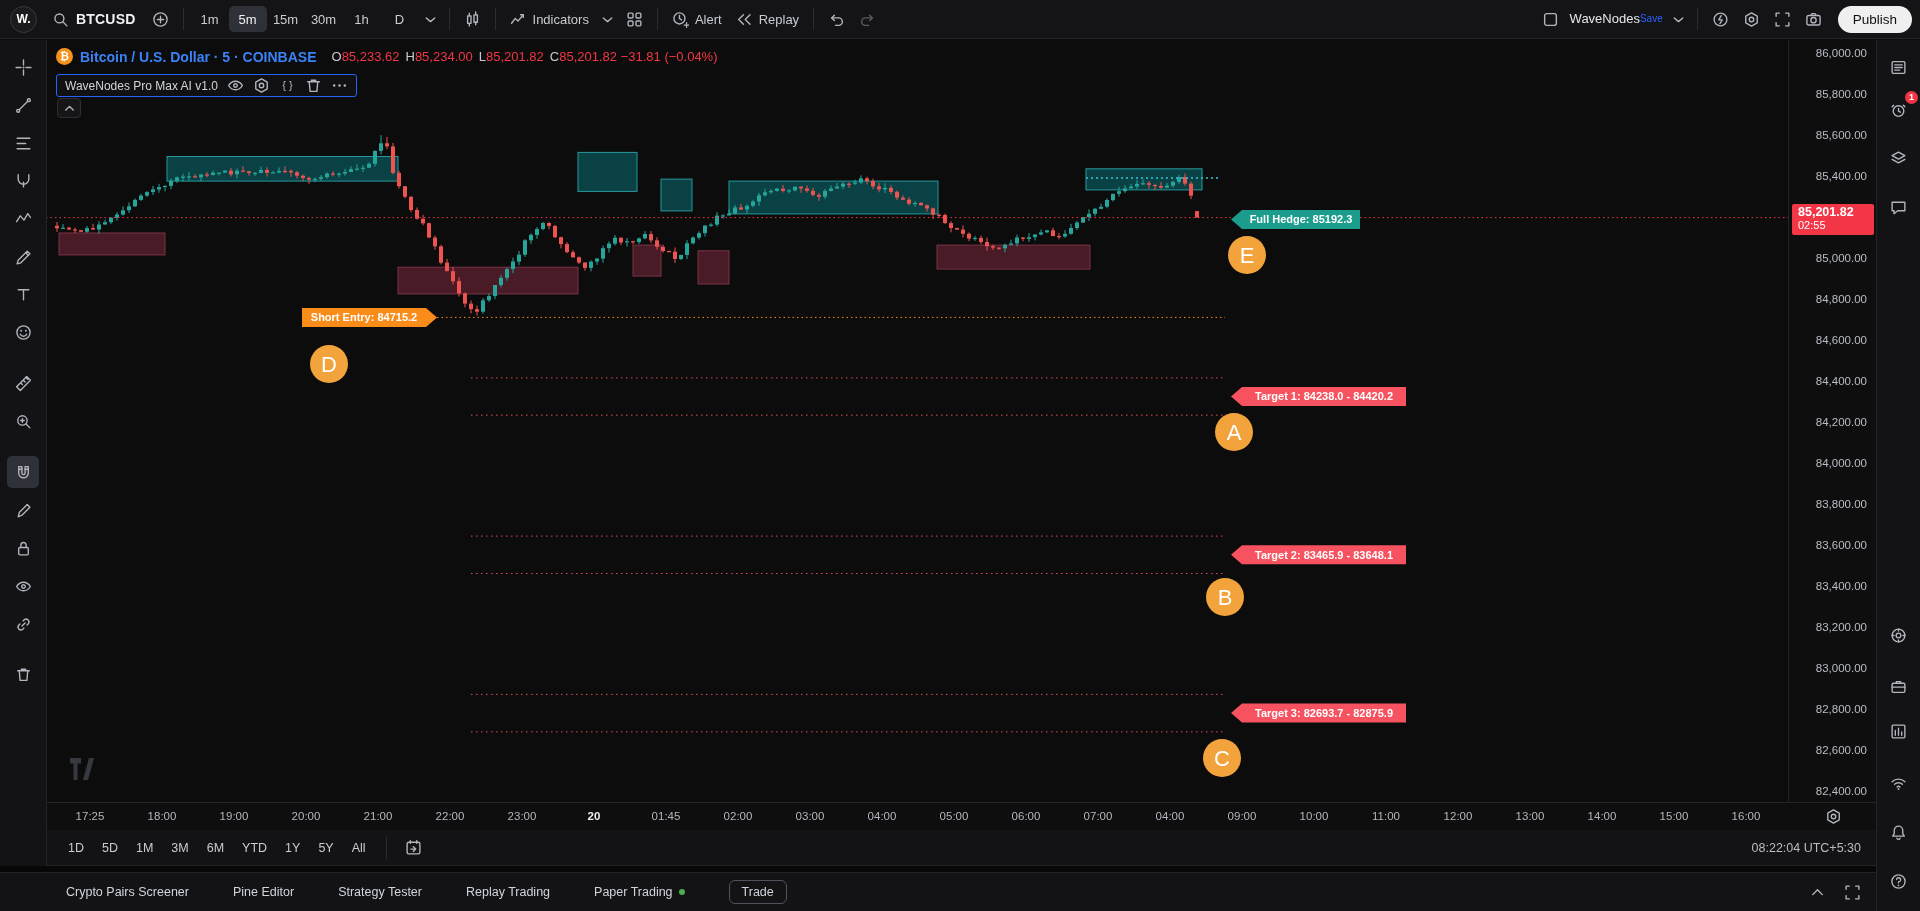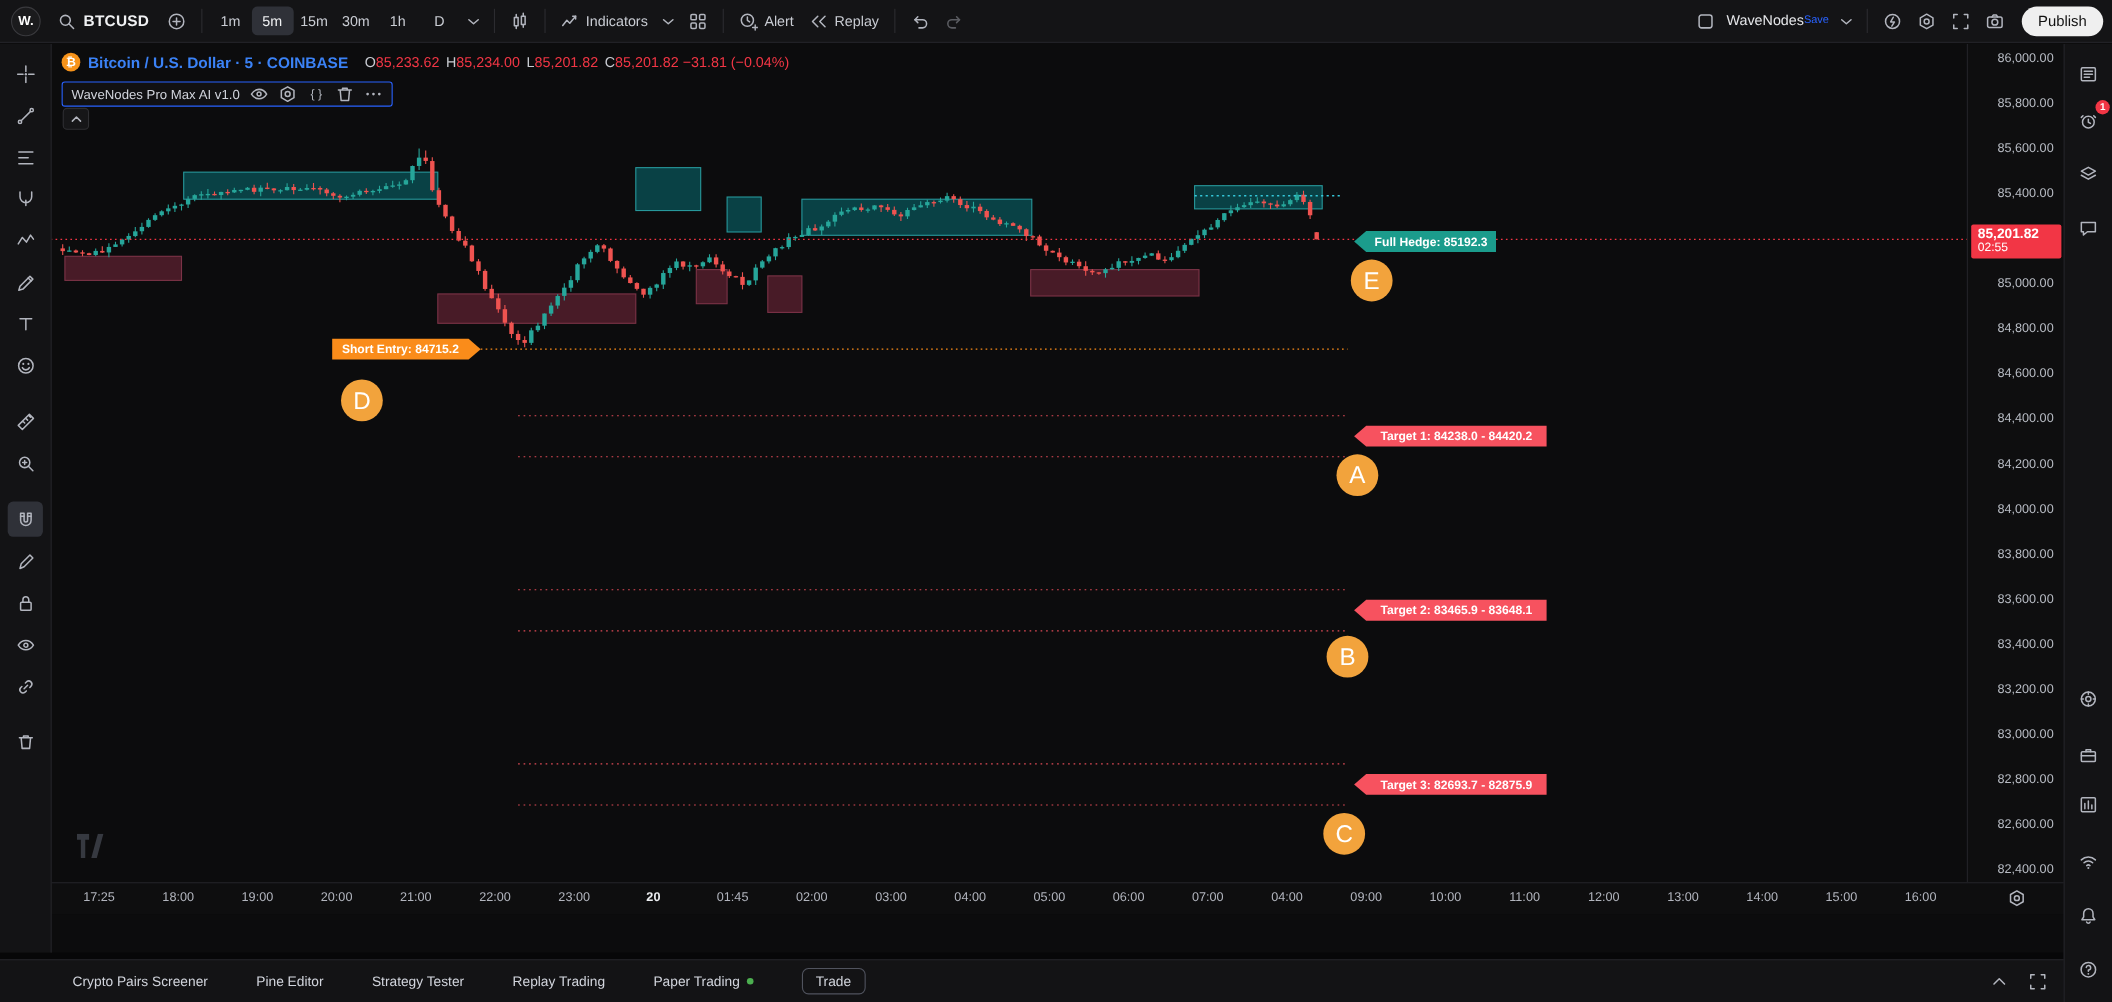--- a/index.html
+++ b/index.html
@@ -902,20 +902,39 @@
         <span class="t-tick" style="left: 1700px;">16:00</span>
       </div>
     <div id="axis-gear">
         <svg class="ic" width="17" height="17" viewBox="0 0 16 16">
           <path d="M8 1.8l5.4 3.1v6.2L8 14.2l-5.4-3.1V4.9z"></path>
           <circle cx="8" cy="8" r="2.1"></circle>
         </svg>
       </div>
   </div>
 
+  <div id="range-row">
+    <div id="range-btns" style="display:flex;align-items:center;">
+        <div class="rg-btn">1D</div>
+        <div class="rg-btn">5D</div>
+        <div class="rg-btn">1M</div>
+        <div class="rg-btn">3M</div>
+        <div class="rg-btn">6M</div>
+        <div class="rg-btn">YTD</div>
+        <div class="rg-btn">1Y</div>
+        <div class="rg-btn">5Y</div>
+        <div class="rg-btn">All</div>
+      </div>
+    <div class="tb-sep" style="margin:0 10px;"></div>
+    <div class="rg-btn"><span><svg class="ic" width="17" height="17" viewBox="0 0 16 16">
+            <rect x="2" y="3" width="12" height="11" rx="1.5"></rect>
+            <path d="M5 1.5V4M11 1.5V4M5.5 9.5h4M7.8 7.2l2.3 2.3-2.3 2.3"></path>
+          </svg></span></div>
+    <div id="range-clock">08:22:04 UTC+5:30</div>
+  </div>
 
   <div id="gap-strip"></div>
 
   <div id="footer-row">
     <div id="footer-tabs" style="display:flex;align-items:center;">
         <div class="ft-tab">
           <span>Crypto Pairs Screener</span>
         </div>
         <div class="ft-tab">
           <span>Pine Editor</span>

